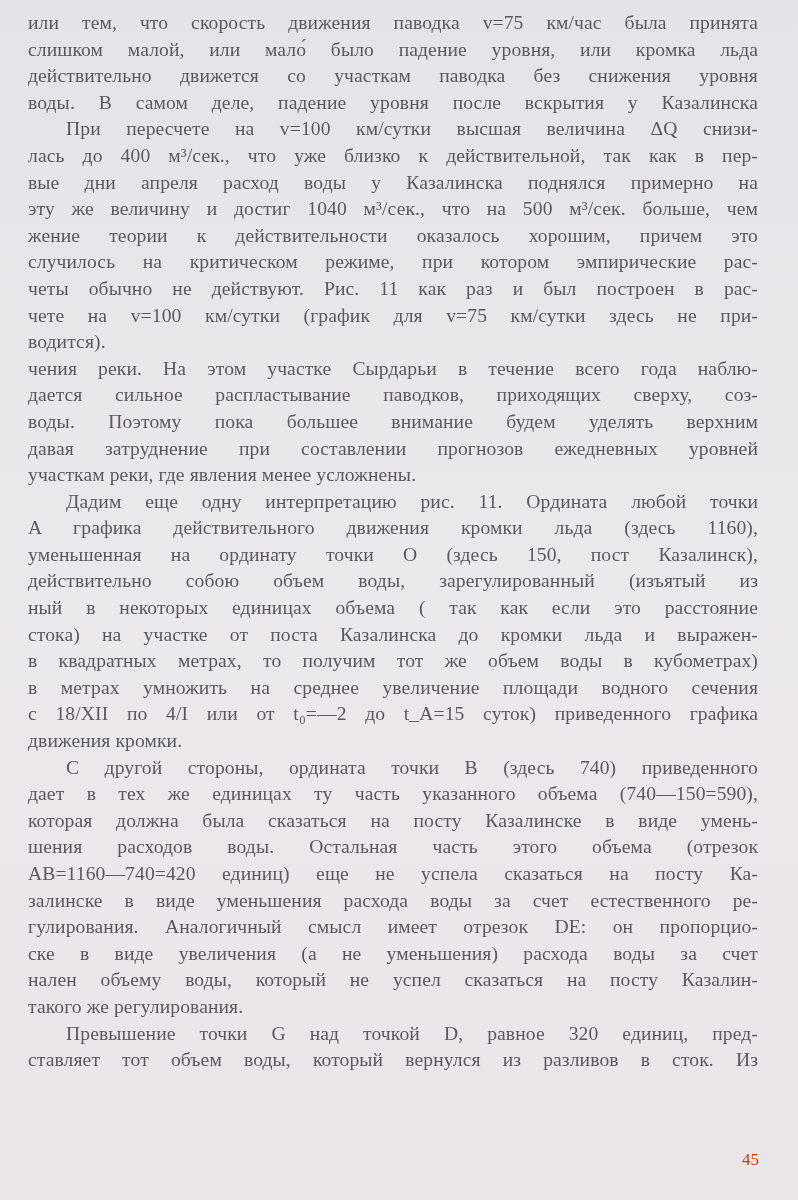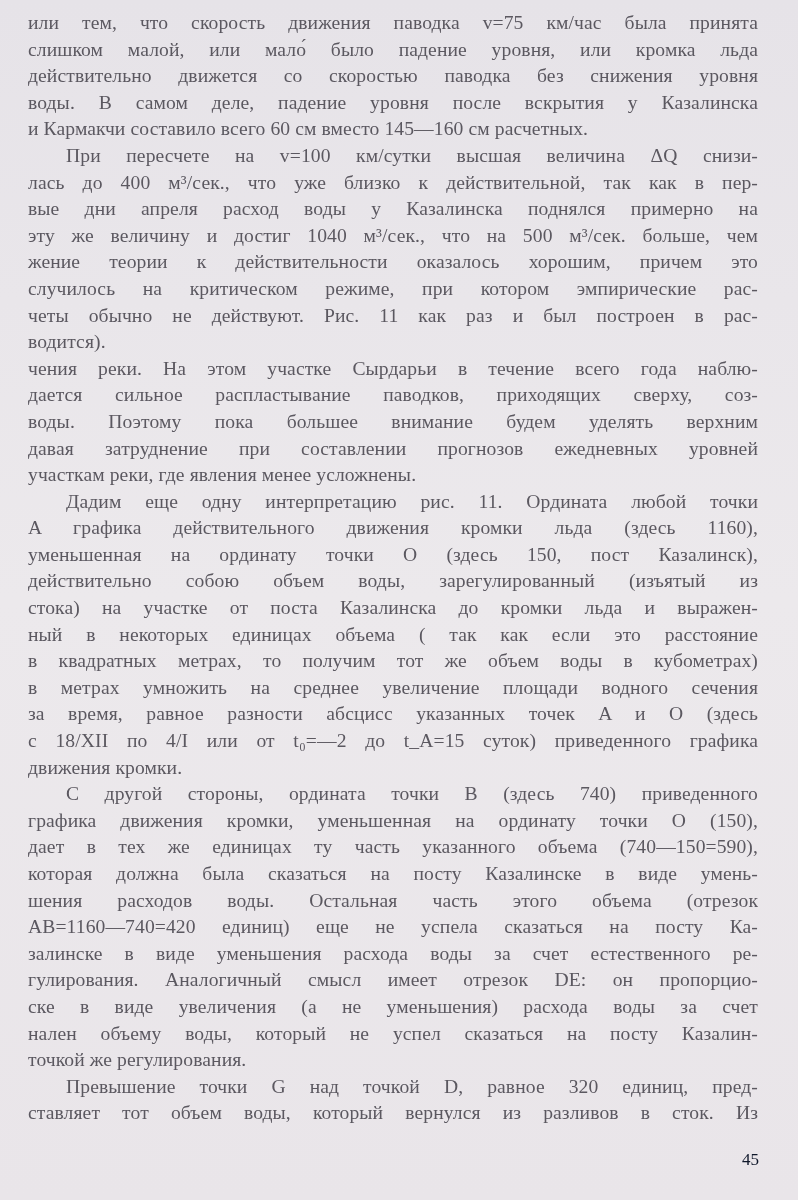--- a/index.html
+++ b/index.html
@@ -19,77 +19,75 @@
     color: #5b5860;
     text-align: justify;
     letter-spacing: 0.1px;
   }
   .line { display: block; white-space: nowrap; height: 26.6px; text-align-last: justify; text-align: justify; }
   .line.last { text-align-last: left; }
   .indent { padding-left: 38px; }
   .page-number {
     position: absolute; left: 738px; top: 1150px;
     font-family: "Liberation Serif", "DejaVu Serif", serif;
-    font-size: 17px; color: #0f172a;
+    font-size: 17px; color: #c2410c;
   }
 </style>
 </head>
 <body>
 
 <div class="page">
   <div class="text" id="text">
       <div>
         <span class="line">или тем, что скорость движения паводка v=75 км/час была принята</span>
         <span class="line">слишком малой, или мало́ было падение уровня, или кромка льда</span>
-        <span class="line">действительно движется со скоростью паводка без снижения уровня</span>
+        <span class="line">действительно движется со участкам паводка без снижения уровня</span>
         <span class="line">воды. В самом деле, падение уровня после вскрытия у Казалинска</span>
-        <span class="line last">и Кармакчи составило всего 60 см вместо 145—160 см расчетных.</span>
       </div>
       <div>
         <span class="line indent">При пересчете на v=100 км/сутки высшая величина ΔQ снизи-</span>
         <span class="line">лась до 400 м³/сек., что уже близко к действительной, так как в пер-</span>
         <span class="line">вые дни апреля расход воды у Казалинска поднялся примерно на</span>
         <span class="line">эту же величину и достиг 1040 м³/сек., что на 500 м³/сек. больше, чем</span>
         <span class="line">жение теории к действительности оказалось хорошим, причем это</span>
         <span class="line">случилось на критическом режиме, при котором эмпирические рас-</span>
         <span class="line">четы обычно не действуют. Рис. 11 как раз и был построен в рас-</span>
+        <span class="line">чете на v=100 км/сутки (график для v=75 км/сутки здесь не при-</span>
         <span class="line last">водится).</span>
       </div>
       <div>
         <span class="line">чения реки. На этом участке Сырдарьи в течение всего года наблю-</span>
         <span class="line">дается сильное распластывание паводков, приходящих сверху, соз-</span>
         <span class="line">воды. Поэтому пока большее внимание будем уделять верхним</span>
         <span class="line">давая затруднение при составлении прогнозов ежедневных уровней</span>
         <span class="line last">участкам реки, где явления менее усложнены.</span>
       </div>
       <div>
         <span class="line indent">Дадим еще одну интерпретацию рис. 11. Ордината любой точки</span>
         <span class="line">A графика действительного движения кромки льда (здесь 1160),</span>
         <span class="line">уменьшенная на ординату точки O (здесь 150, пост Казалинск),</span>
         <span class="line">действительно собою объем воды, зарегулированный (изъятый из</span>
+        <span class="line">ный в некоторых единицах объема ( так как если это расстояние</span>
         <span class="line">стока) на участке от поста Казалинска до кромки льда и выражен-</span>
-        <span class="line">ный в некоторых единицах объема ( так как если это расстояние</span>
         <span class="line">в квадратных метрах, то получим тот же объем воды в кубометрах)</span>
         <span class="line">в метрах умножить на среднее увеличение площади водного сечения</span>
-        <span class="line">за время, равное разности абсцисс указанных точек A и O (здесь</span>
         <span class="line">с 18/XII по 4/I или от t₀=—2 до t_A=15 суток) приведенного графика</span>
         <span class="line last">движения кромки.</span>
       </div>
       <div>
         <span class="line indent">С другой стороны, ордината точки B (здесь 740) приведенного</span>
-        <span class="line">графика движения кромки, уменьшенная на ординату точки O (150),</span>
         <span class="line">дает в тех же единицах ту часть указанного объема (740—150=590),</span>
         <span class="line">которая должна была сказаться на посту Казалинске в виде умень-</span>
         <span class="line">шения расходов воды. Остальная часть этого объема (отрезок</span>
         <span class="line">AB=1160—740=420 единиц) еще не успела сказаться на посту Ка-</span>
         <span class="line">залинске в виде уменьшения расхода воды за счет естественного ре-</span>
         <span class="line">гулирования. Аналогичный смысл имеет отрезок DE: он пропорцио-</span>
         <span class="line">ске в виде увеличения (а не уменьшения) расхода воды за счет</span>
         <span class="line">нален объему воды, который не успел сказаться на посту Казалин-</span>
-        <span class="line last">точкой же регулирования.</span>
+        <span class="line last">такого же регулирования.</span>
       </div>
       <div>
         <span class="line indent">Превышение точки G над точкой D, равное 320 единиц, пред-</span>
         <span class="line">ставляет тот объем воды, который вернулся из разливов в сток. Из</span>
       </div>
     </div>
   <div class="page-number">45</div>
 </div>
 
 </body></html>

